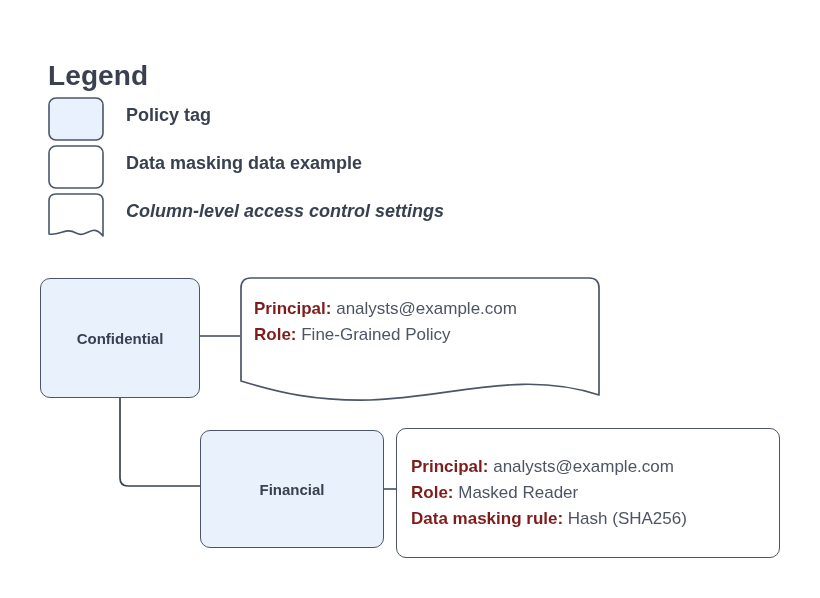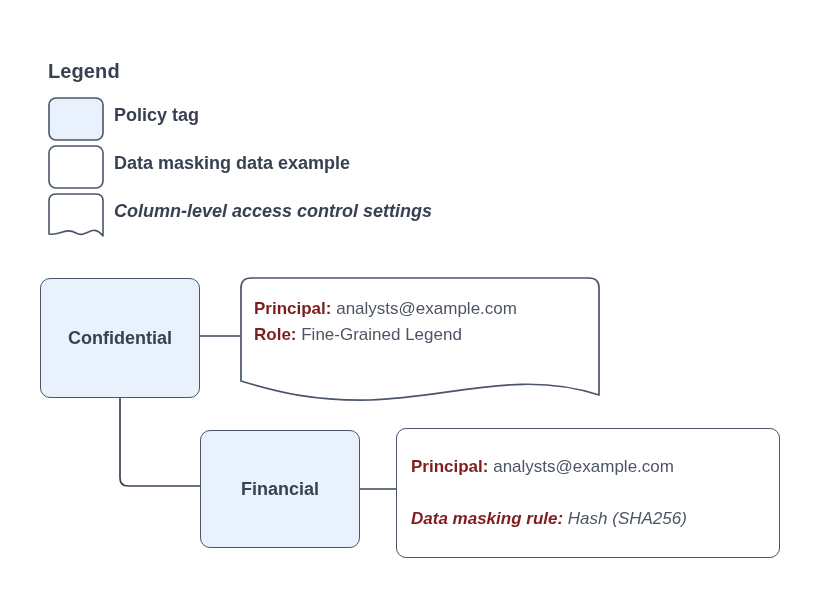--- a/index.html
+++ b/index.html
@@ -19,46 +19,46 @@
     position: relative;
     width: 820px;
     height: 598px;
   }
   .abs { position: absolute; }
 
   
   #legend-title {
     left: 48px;
     top: 60px;
-    font-size: 20px;
+    font-size: 28px;
     font-weight: bold;
     color: #394150;
     letter-spacing: 0.1px;
     text-align: center;
   }
   .legend-row-label {
     font-size: 18px;
     font-weight: bold;
     color: #394150;
     white-space: nowrap;
-    left: 114px;
+    left: 126px;
   }
   .swatch-wrap { left: 48px; width: 58px; height: 46px; }
   .swatch-svg { display: block; overflow: visible; }
 
   
   .node {
     box-sizing: border-box;
     background: #e9f1fd;
     border: 1.6px solid #4a5568;
     border-radius: 10px;
     display: flex;
     align-items: center;
     justify-content: center;
-    font-size: 18px;
+    font-size: 15px;
     font-weight: bold;
     color: #394150;
   }
 
   
   .callout-text {
     position: absolute;
     left: 14px;
     font-size: 17px;
     line-height: 26px;
@@ -117,49 +117,53 @@
 
     <path d="M 120 398 L 120 478 Q 120 486 128 486 L 200 486" fill="none" stroke="#3a4354" stroke-width="1.7"></path>
 
     <path d="M 360 489 L 396 489" fill="none" stroke="#3a4354" stroke-width="1.7"></path>
   </svg>
 
   <div class="abs node" style="left:40px; top:278px; width:160px; height:120px;">
     <span>Confidential</span>
   </div>
 
-  <div class="abs node" style="left:200px; top:430px; width:160px; height:118px;">
+  <div class="abs node" style="left:200px; top:430px; width:184px; height:118px;">
     <span>Financial</span>
   </div>
 
   <div class="abs" style="left:240px; top:277px; width:362px; height:128px;">
     <svg width="362" height="128" viewBox="0 0 362 128" style="display:block; position:absolute; left:0; top:0;">
       <path d="M 1 11
                Q 1 1 11 1
                L 349 1
                Q 359 1 359 11
                L 359 118
                C 280 92 210 121 130 123
                C 75 124 40 116 1 104
                Z" fill="#ffffff" stroke="#4a5568" stroke-width="1.7" stroke-linejoin="round"></path>
     </svg>
     <div class="callout-text" style="top:19px;">
       <b>Principal:</b>
       <span>analysts@example.com</span>
     </div>
     <div class="callout-text" style="top:45px;">
       <b>Role:</b>
-      <span>Fine-Grained Legend</span>
+      <span>Fine-Grained Policy</span>
     </div>
   </div>
 
   <div class="abs callout-box" style="left:396px; top:428px; width:384px; height:130px;">
     <div class="callout-text" style="top:25px;">
       <b>Principal:</b>
       <span>analysts@example.com</span>
     </div>
-    <div class="callout-text" style="top:77px;font-style:italic;">
+    <div class="callout-text" style="top:51px;">
+      <b>Role:</b>
+      <span>Masked Reader</span>
+    </div>
+    <div class="callout-text" style="top:77px;">
       <b>Data masking rule:</b>
       <span>Hash (SHA256)</span>
     </div>
   </div>
 
 </div>
 
 </body></html>

